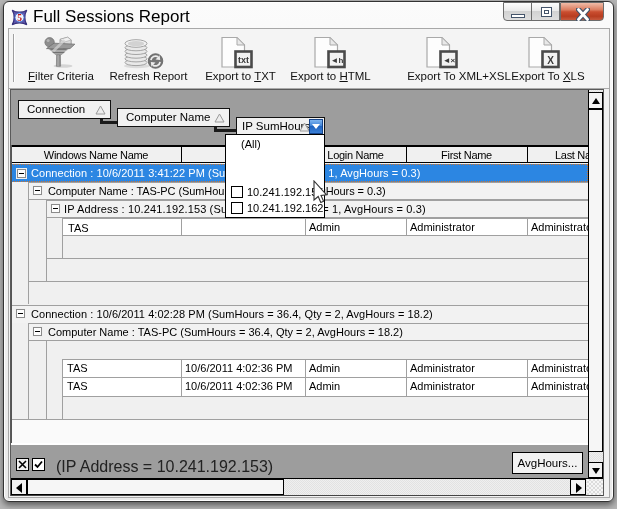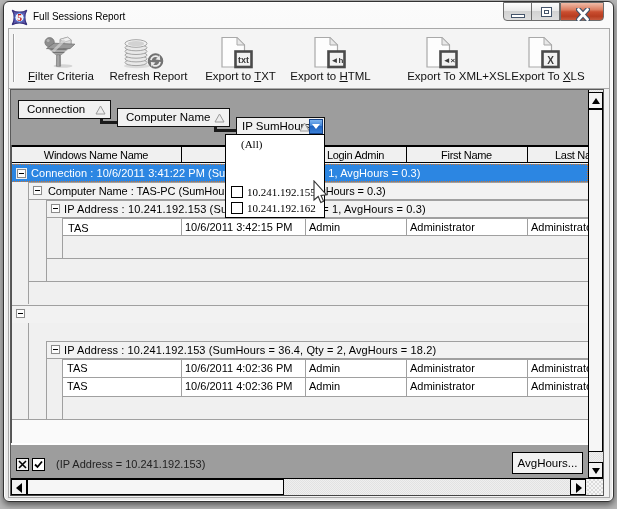--- a/index.html
+++ b/index.html
@@ -2,33 +2,33 @@
 <html><head>
 <meta charset="utf-8">
 <style>
   * { margin:0; padding:0; box-sizing:border-box; }
   html,body { width:617px; height:509px; overflow:hidden; }
   body { background:#b6b6b6; font-family:"Liberation Sans", sans-serif; position:relative; }
   .abs { position:absolute; }
   #win { position:absolute; left:3px; top:1px; width:611px; height:501px;
     border-radius:6px; background:linear-gradient(#fbfbfb,#f2f2f2 40%,#e9e9e9);
     border:1px solid #333333; box-shadow:0 3px 6px rgba(0,0,0,.5), inset 0 0 0 1px rgba(255,255,255,.9); }
-  #titletext { left:33px; top:9px; width:300px; height:18px; font-size:10px; color:#000; line-height:16px; }
+  #titletext { left:33px; top:9px; width:300px; height:18px; font-size:17px; color:#000; line-height:16px; }
   .capbtn { position:absolute; top:2px; height:19px; border:1px solid #6c6c6c; }
   .tlabel { position:absolute; top:70px; font-size:11.5px; color:#111; text-align:center; white-space:nowrap; }
   .gbox { position:absolute; background:#f1f1f1; border:1px solid #111; font-size:11.5px; color:#000; }
   .hcell { position:absolute; font-size:11px; letter-spacing:-0.3px; color:#000; text-align:center; overflow:hidden; white-space:nowrap; }
   .vline { position:absolute; width:1px; background:#a0a0a0; }
   .hline { position:absolute; height:1px; background:#a0a0a0; }
   .grow { position:absolute; background:#f2f2f2; font-size:11px; color:#000; white-space:nowrap; overflow:hidden; }
   .dtxt { position:absolute; font-size:11px; color:#000; white-space:nowrap; }
   .exp { position:absolute; width:9px; height:9px; background:#fdfdfd; border:1px solid #8b8b8b; outline:1px solid #f0f0f0; }
   .exp i { position:absolute; left:1px; top:3px; width:5px; height:1px; background:#000; }
   .sbtn { position:absolute; background:#f2f2f2; border:1px solid #000; }
-  .ditem { position:absolute; left:1px; width:98px; height:16px; font-size:11px; color:#000; line-height:16px;font-family:Liberation Serif, serif; }
+  .ditem { position:absolute; left:1px; width:98px; height:16px; font-size:11px; color:#000; line-height:16px; }
   .chk { position:absolute; left:4px; top:2px; width:12px; height:12px; background:#fff; border:1px solid #000; }
   .doc-p { fill:#fdfdfd; stroke:#a9a9a9; stroke-width:1.2; }
   .doc-f { fill:#e8e8e8; stroke:#a9a9a9; stroke-width:1; }
   .doc-b { fill:#f2f2f2; stroke:#4a4a4a; stroke-width:2.6; }
   .doc-t { font-family:"Liberation Sans",sans-serif; font-weight:bold; fill:#3a3a3a; text-anchor:middle; }
 </style>
 </head>
 <body>
 <div id="win"></div>
 
@@ -152,21 +152,21 @@
   <svg class="abs" style="left:62px;top:4px" width="11" height="10">
       <path d="M5.5,1 L10,9 L1,9 Z" fill="#ededed" stroke="#9a9a9a" stroke-width="1"></path>
     </svg>
 </div>
 <div class="abs" style="left:309px;top:119px;width:14px;height:15px;background:linear-gradient(#7db4ef,#3a7fd6 50%,#1e63c0 50%,#3a7fd6);border:1px solid #16458c">
   <div class="abs" style="left:2px;top:4px;width:0;height:0;border-left:4px solid transparent;border-right:4px solid transparent;border-top:5px solid #fff"></div>
 </div>
 
 <div class="abs" style="left:11px;top:145px;width:577px;height:18px;background:#f0f0f0;border-top:2px solid #000;border-bottom:1px solid #000"></div>
 <div class="hcell" style="left:11px;top:148px;width:170px;height:14px;line-height:14px">Windows Name Name</div>
-<div class="hcell" style="left:305px;top:148px;width:101px;height:14px;line-height:14px">Login Admin</div>
+<div class="hcell" style="left:305px;top:148px;width:101px;height:14px;line-height:14px">Login Name</div>
 <div class="hcell" style="left:406px;top:148px;width:121px;height:14px;line-height:14px">First Name</div>
 <div class="hcell" style="left:527px;top:148px;width:61px;height:14px;line-height:14px;text-align:left;padding-left:28px">Last Name</div>
 <div class="abs" style="left:181px;top:146px;width:1px;height:17px;background:#000"></div>
 <div class="abs" style="left:305px;top:146px;width:1px;height:17px;background:#000"></div>
 <div class="abs" style="left:406px;top:146px;width:1px;height:17px;background:#000"></div>
 <div class="abs" style="left:527px;top:146px;width:1px;height:17px;background:#000"></div>
 
 <div class="abs" style="left:11px;top:163px;width:577px;height:280px;background:#f0f0f0;overflow:hidden" id="rowsarea">
 
   <div class="abs" style="left:0;top:1px;width:577px;height:18px;background:#2c86e2;outline:1px dotted #d0742a;outline-offset:-1px">
@@ -186,47 +186,47 @@
   <div class="grow" style="left:35px;top:37px;width:542px;height:18px;border:1px solid #a0a0a0;border-right:none">
     <div class="exp" style="left:4px;top:3px">
         <i></i>
       </div>
     <div class="dtxt" style="left:17px;top:2px;letter-spacing:0.14px">IP Address : 10.241.192.153 (SumHours = 0.3, Qty = 1, AvgHours = 0.3)</div>
   </div>
 
   <div class="abs" style="left:51px;top:55px;width:526px;height:18px;background:#fff;border-top:1px solid #a0a0a0;border-left:1px solid #a0a0a0">
     <div class="dtxt" style="left:5px;top:3px">TAS</div>
   </div>
-  <div class="dtxt" style="left:174px;top:58px">10/6/2011 3:42:15 PM</div>
   <div class="dtxt" style="left:298px;top:58px">Admin</div>
   <div class="dtxt" style="left:399px;top:58px">Administrator</div>
   <div class="dtxt" style="left:520px;top:58px">Administrator</div>
   <div class="hline" style="left:51px;top:72px;width:526px"></div>
 
   <div class="vline" style="left:17px;top:19px;height:122px"></div>
   <div class="vline" style="left:35px;top:37px;height:81px"></div>
   <div class="vline" style="left:51px;top:55px;height:41px"></div>
   <div class="hline" style="left:35px;top:95px;width:542px"></div>
   <div class="hline" style="left:17px;top:118px;width:560px"></div>
 
   <div class="vline" style="left:170px;top:55px;height:18px"></div>
   <div class="vline" style="left:294px;top:55px;height:18px"></div>
   <div class="vline" style="left:395px;top:55px;height:18px"></div>
   <div class="vline" style="left:516px;top:55px;height:18px"></div>
 
   <div class="grow" style="left:0;top:142px;width:577px;height:18px;border-top:1px solid #a0a0a0">
     <div class="exp" style="left:5px;top:3px">
         <i></i>
       </div>
-  </div>
-  <div class="grow" style="left:35px;top:178px;width:542px;height:18px;border:1px solid #a0a0a0;border-right:none">
+    <div class="dtxt" style="left:20px;top:2px;letter-spacing:0.05px">Connection : 10/6/2011 4:02:28 PM (SumHours = 36.4, Qty = 2, AvgHours = 18.2)</div>
+  </div>
+  <div class="grow" style="left:17px;top:160px;width:560px;height:18px;border:1px solid #a0a0a0;border-right:none">
     <div class="exp" style="left:4px;top:3px">
         <i></i>
       </div>
-    <div class="dtxt" style="left:17px;top:2px;letter-spacing:0.11px">IP Address : 10.241.192.153 (SumHours = 36.4, Qty = 2, AvgHours = 18.2)</div>
+    <div class="dtxt" style="left:19px;top:2px">Computer Name : TAS-PC (SumHours = 36.4, Qty = 2, AvgHours = 18.2)</div>
   </div>
   <div class="abs" style="left:51px;top:196px;width:526px;height:37px;background:#fff;border-top:1px solid #a0a0a0;border-left:1px solid #a0a0a0"></div>
   <div class="dtxt" style="left:56px;top:199px">TAS</div>
   <div class="dtxt" style="left:174px;top:199px">10/6/2011 4:02:36 PM</div>
   <div class="dtxt" style="left:298px;top:199px">Admin</div>
   <div class="dtxt" style="left:399px;top:199px">Administrator</div>
   <div class="dtxt" style="left:520px;top:199px">Administrator</div>
   <div class="hline" style="left:51px;top:214px;width:526px"></div>
   <div class="dtxt" style="left:56px;top:217px">TAS</div>
   <div class="dtxt" style="left:174px;top:217px">10/6/2011 4:02:36 PM</div>
@@ -252,21 +252,21 @@
 <div class="abs" style="left:16px;top:458px;width:13px;height:13px;background:#f0f0f0;border:1px solid #000">
   <svg class="abs" style="left:1px;top:1px" width="9" height="9">
       <path d="M1,1 L8,8 M8,1 L1,8" stroke="#000" stroke-width="1.6"></path>
     </svg>
 </div>
 <div class="abs" style="left:32px;top:458px;width:13px;height:13px;background:#fff;border:1px solid #000">
   <svg class="abs" style="left:1px;top:1px" width="9" height="9">
       <path d="M1,4.5 L3.5,7 L8,1.5" stroke="#000" stroke-width="1.8" fill="none"></path>
     </svg>
 </div>
-<div class="abs" style="left:56px;top:458px;font-size:11px;color:#222">(IP Address = 10.241.192.153)</div>
+<div class="abs" style="left:56px;top:458px;font-size:16px;color:#222">(IP Address = 10.241.192.153)</div>
 <div class="abs" style="left:512px;top:452px;width:71px;height:22px;background:#f2f2f2;border:1px solid #000;font-size:11.5px;text-align:center;line-height:20px;color:#000">AvgHours...</div>
 
 <div class="abs" style="left:11px;top:478px;width:592px;height:18px;background:repeating-conic-gradient(#efefef 0 25%, #e2e2e2 0 50%);background-size:2px 2px;border-top:1px solid #000;border-bottom:1px solid #444"></div>
 <div class="sbtn" style="left:11px;top:479px;width:16px;height:16px">
   <div class="abs" style="left:4px;top:3px;width:0;height:0;border-top:5px solid transparent;border-bottom:5px solid transparent;border-right:6px solid #000"></div>
 </div>
 <div class="sbtn" style="left:27px;top:479px;width:257px;height:16px;background:#f6f6f6"></div>
 <div class="sbtn" style="left:570px;top:479px;width:16px;height:16px">
   <div class="abs" style="left:5px;top:3px;width:0;height:0;border-top:5px solid transparent;border-bottom:5px solid transparent;border-left:6px solid #000"></div>
 </div>

